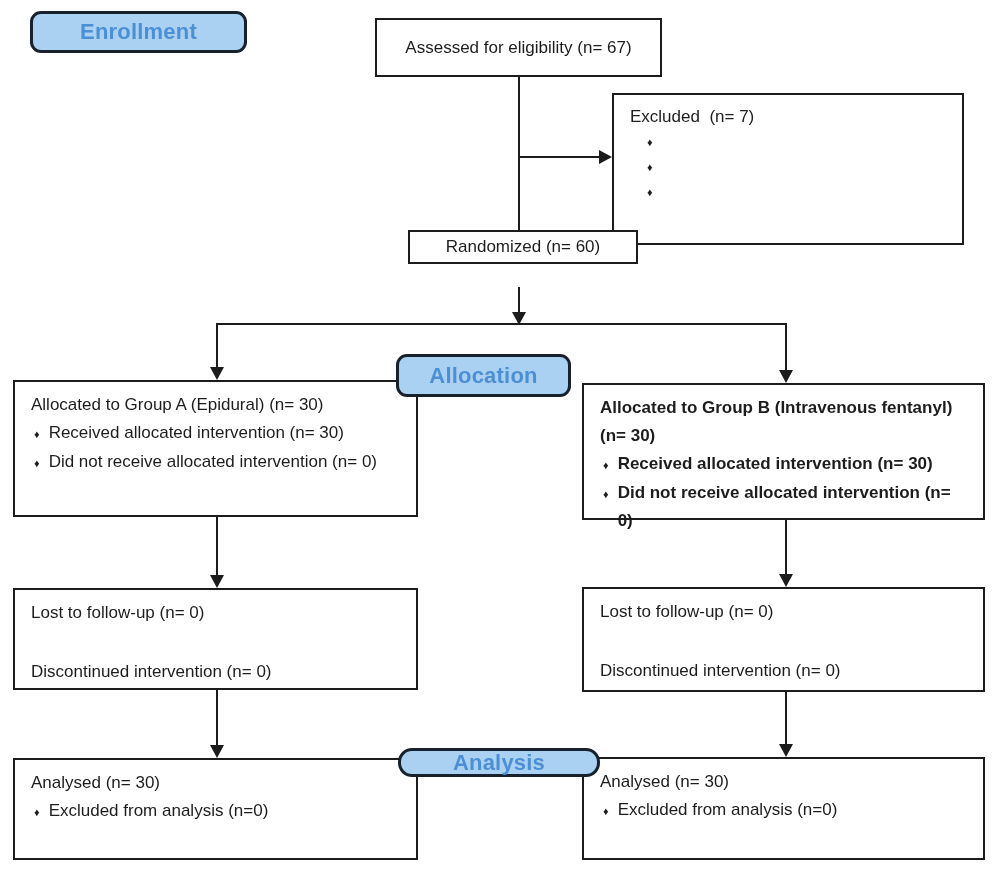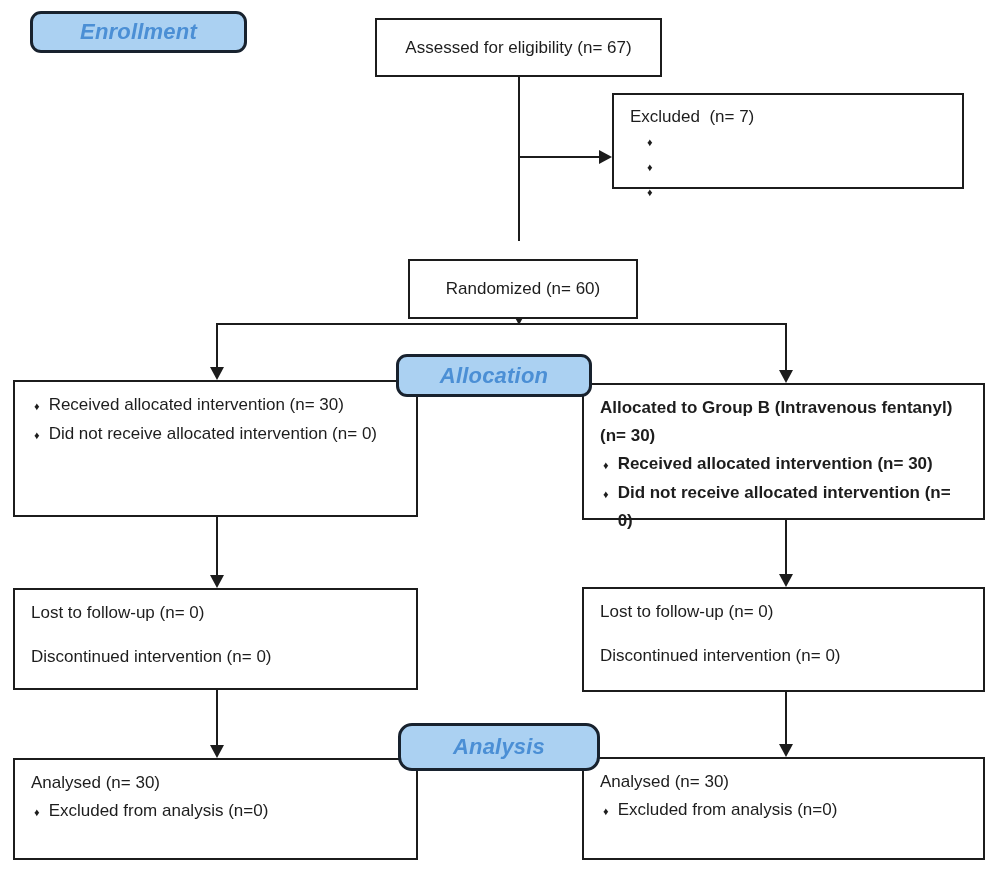--- a/index.html
+++ b/index.html
@@ -17,64 +17,63 @@
     position:absolute;
     display:flex;align-items:center;justify-content:center;
     background:var(--c-label-fill,#abd1f2);
     border:3px solid var(--c-label-border,#18222e);
     border-radius:11px;
     font-size:22px;font-weight:bold;
     color:var(--c-label-text,#4b8fd5);
     box-sizing:border-box;
     z-index:6;
     letter-spacing:.2px;
-    font-style:italic;
   }
   
   .box{
     position:absolute;
     background:var(--c-box-fill,#ffffff);
     border:2px solid var(--c-box-border,#1c1c1c);
     box-sizing:border-box;
     font-size:17px;
     color:var(--c-text,#1d1d1d);
     z-index:3;
   }
   .box.center{display:flex;align-items:center;justify-content:center;}
   .box .pad{padding:9px 14px 0 16px;}
   .bx-title{line-height:28px;white-space:pre-wrap;}
   .row{display:flex;align-items:baseline;line-height:28px;}
   .glyph{font-size:11px;margin:0 9px 0 3px;flex:0 0 auto;}
   .row .btext{white-space:pre-wrap;}
   .excl .bx-title{line-height:26px;}
   .excl .row{line-height:25px;padding-left:14px;}
   .fu-line{line-height:27px;white-space:pre-wrap;}
-  .fu-gap{margin-top:17px;}
+  .fu-gap{margin-top:32px;}
   
   .line{position:absolute;background:var(--c-line,#1c1c1c);z-index:1;}
   .line.v{width:2px;}
   .line.h{height:2px;}
   .arr-down{position:absolute;width:0;height:0;z-index:2;
     border-left:7px solid transparent;border-right:7px solid transparent;
     border-top:13px solid var(--c-line,#1c1c1c);}
   .arr-right{position:absolute;width:0;height:0;z-index:2;
     border-top:7px solid transparent;border-bottom:7px solid transparent;
     border-left:13px solid var(--c-line,#1c1c1c);}
 </style>
 </head>
 <body>
 
 <div class="figure">
 
   <div class="stage-label" style="left:30px;top:11px;width:217px;height:42px;">Enrollment</div>
 
-  <div class="stage-label" style="left:396px;top:354px;width:196px;height:43px;">Allocation</div>
+  <div class="stage-label" style="left:396px;top:354px;width:175px;height:43px;">Allocation</div>
 
 
-  <div class="stage-label" style="left:398px;top:723px;width:202px;height:48px;border-radius:14px;">Analysis</div>
+  <div class="stage-label" style="left:398px;top:748px;width:202px;height:29px;border-radius:14px;">Analysis</div>
 
   <div class="line v" style="left:518px;top:77px;height:164px;"></div>
   <div class="line h" style="left:519px;top:156px;width:81px;"></div>
   <div class="arr-right" style="left:599px;top:150px;"></div>
 
   <div class="line v" style="left:518px;top:287px;height:27px;"></div>
   <div class="arr-down" style="left:512px;top:312px;"></div>
 
   <div class="line h" style="left:216px;top:323px;width:571px;"></div>
 
@@ -93,41 +92,42 @@
   <div class="line v" style="left:216px;top:690px;height:56px;"></div>
   <div class="arr-down" style="left:210px;top:745px;"></div>
 
   <div class="line v" style="left:785px;top:692px;height:53px;"></div>
   <div class="arr-down" style="left:779px;top:744px;"></div>
 
   <div class="box center" style="left:375px;top:18px;width:287px;height:59px;">
     <span>Assessed for eligibility (n= 67)</span>
   </div>
 
-  <div class="box excl" style="left:612px;top:93px;width:352px;height:96px;">
+  <div class="box excl" style="left:612px;top:93px;width:352px;height:152px;">
     <div class="pad">
       <div class="bx-title">Excluded  (n= 7)</div>
       <div class="row">
         <span class="glyph">♦</span>
       </div>
       <div class="row">
         <span class="glyph">♦</span>
       </div>
       <div class="row">
         <span class="glyph">♦</span>
       </div>
     </div>
   </div>
 
-  <div class="box center" style="left:408px;top:259px;width:230px;height:60px;">
+  <div class="box center" style="left:408px;top:230px;width:230px;height:34px;">
     <span>Randomized (n= 60)</span>
   </div>
 
   <div class="box" style="left:13px;top:380px;width:405px;height:137px;">
     <div class="pad">
+      <div class="bx-title">Allocated to Group A (Epidural) (n= 30)</div>
       <div class="row">
         <span class="glyph">♦</span>
         <span class="btext">Received allocated intervention (n= 30)</span>
       </div>
       <div class="row">
         <span class="glyph">♦</span>
         <span class="btext">Did not receive allocated intervention (n= 0)</span>
       </div>
     </div>
   </div>

